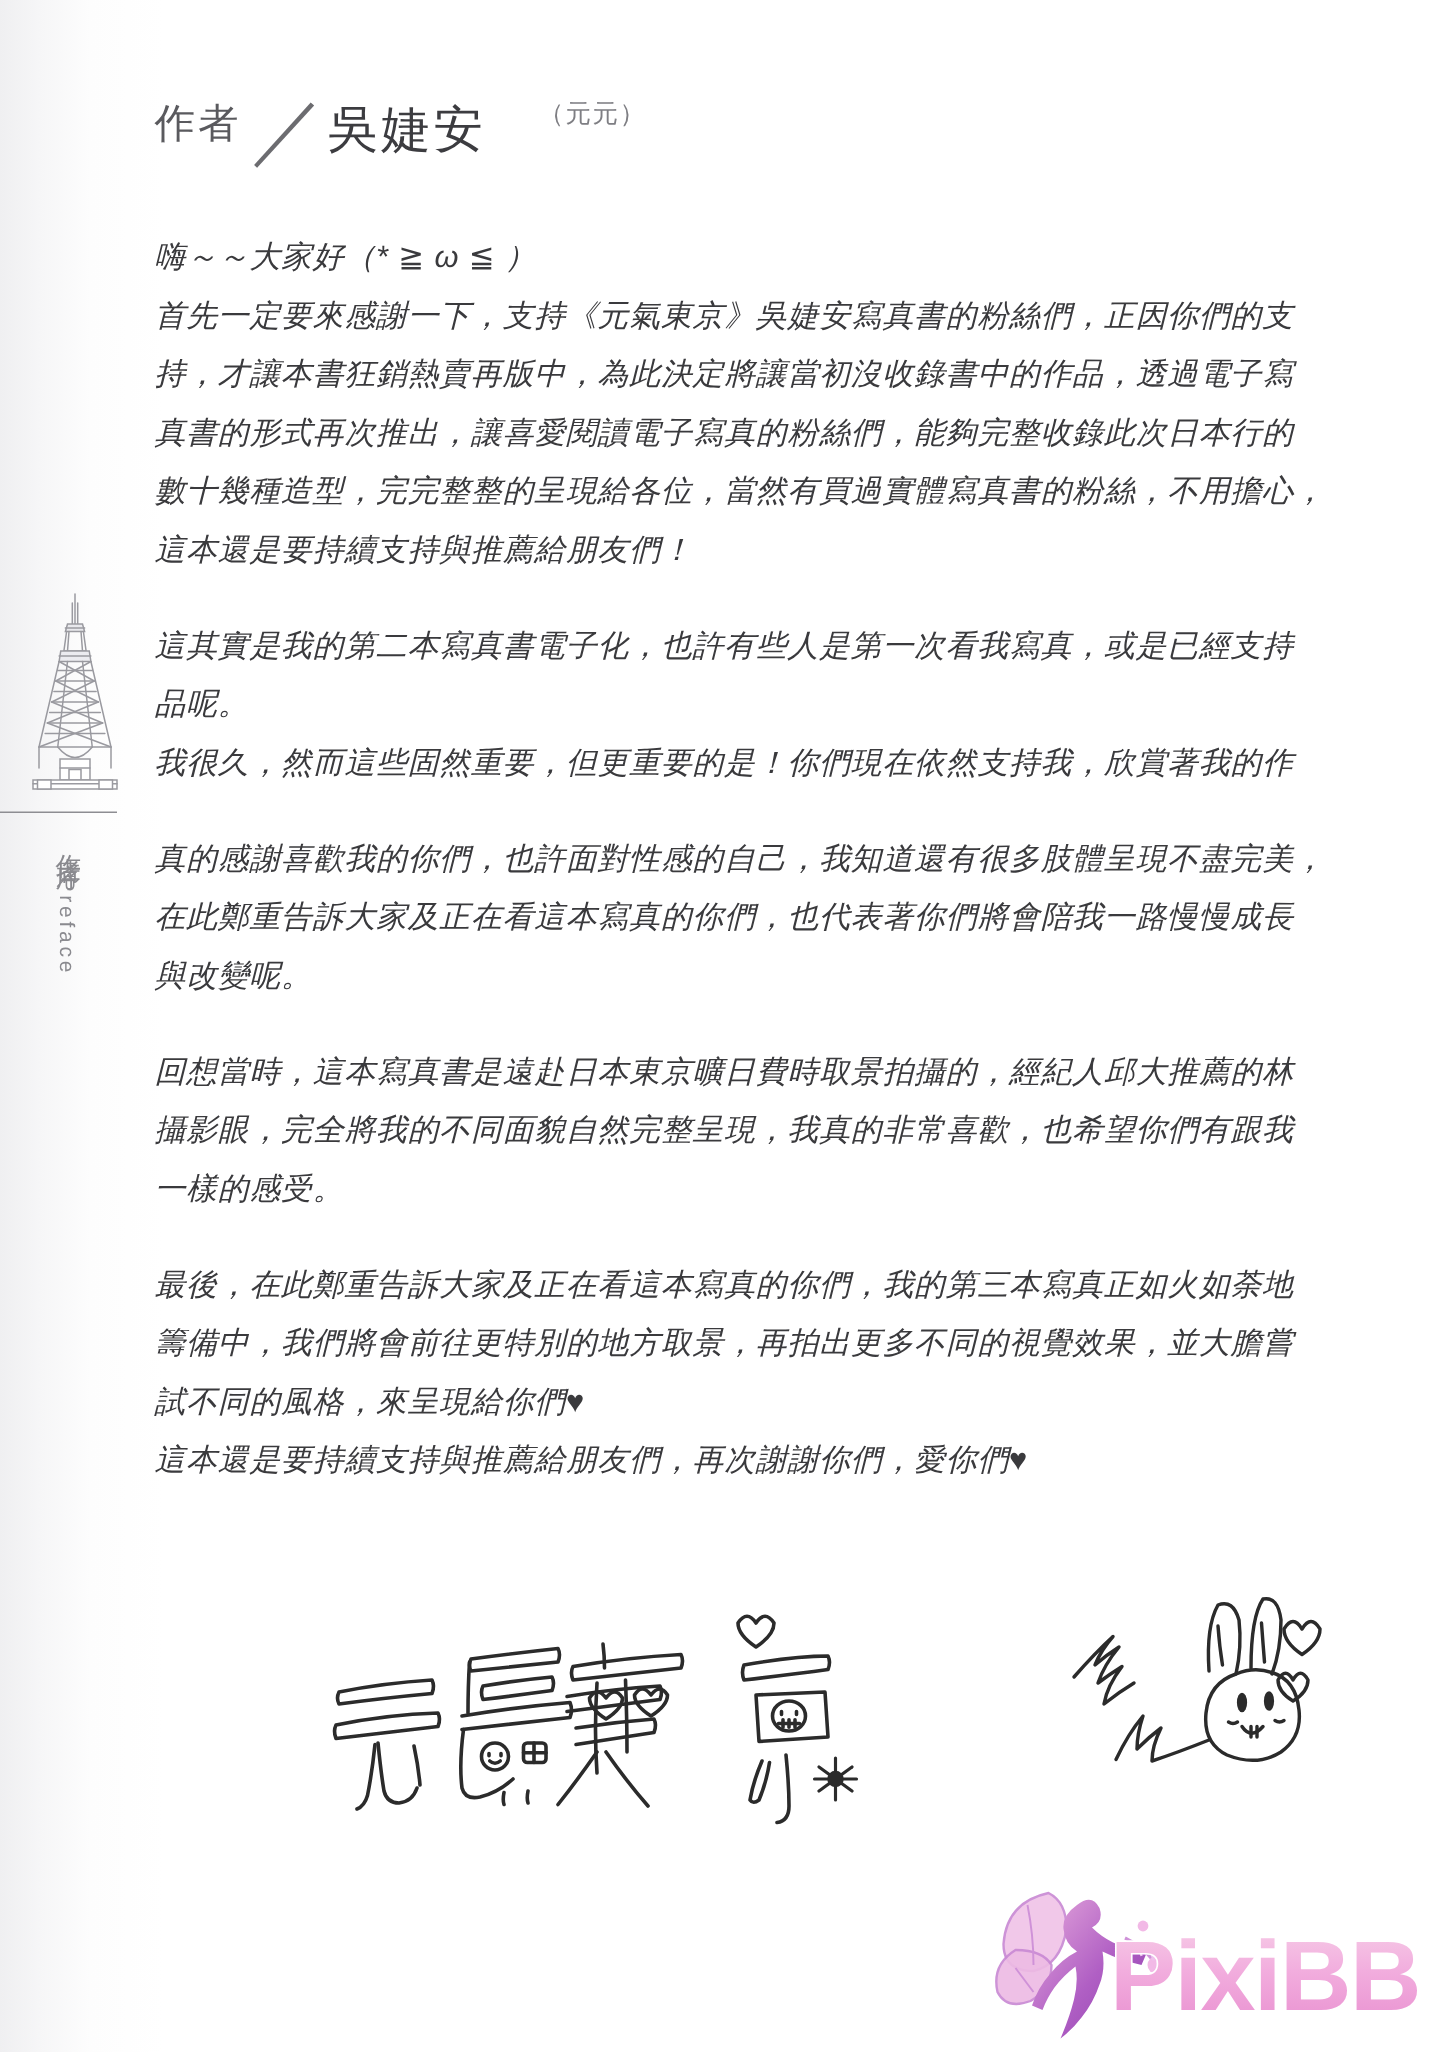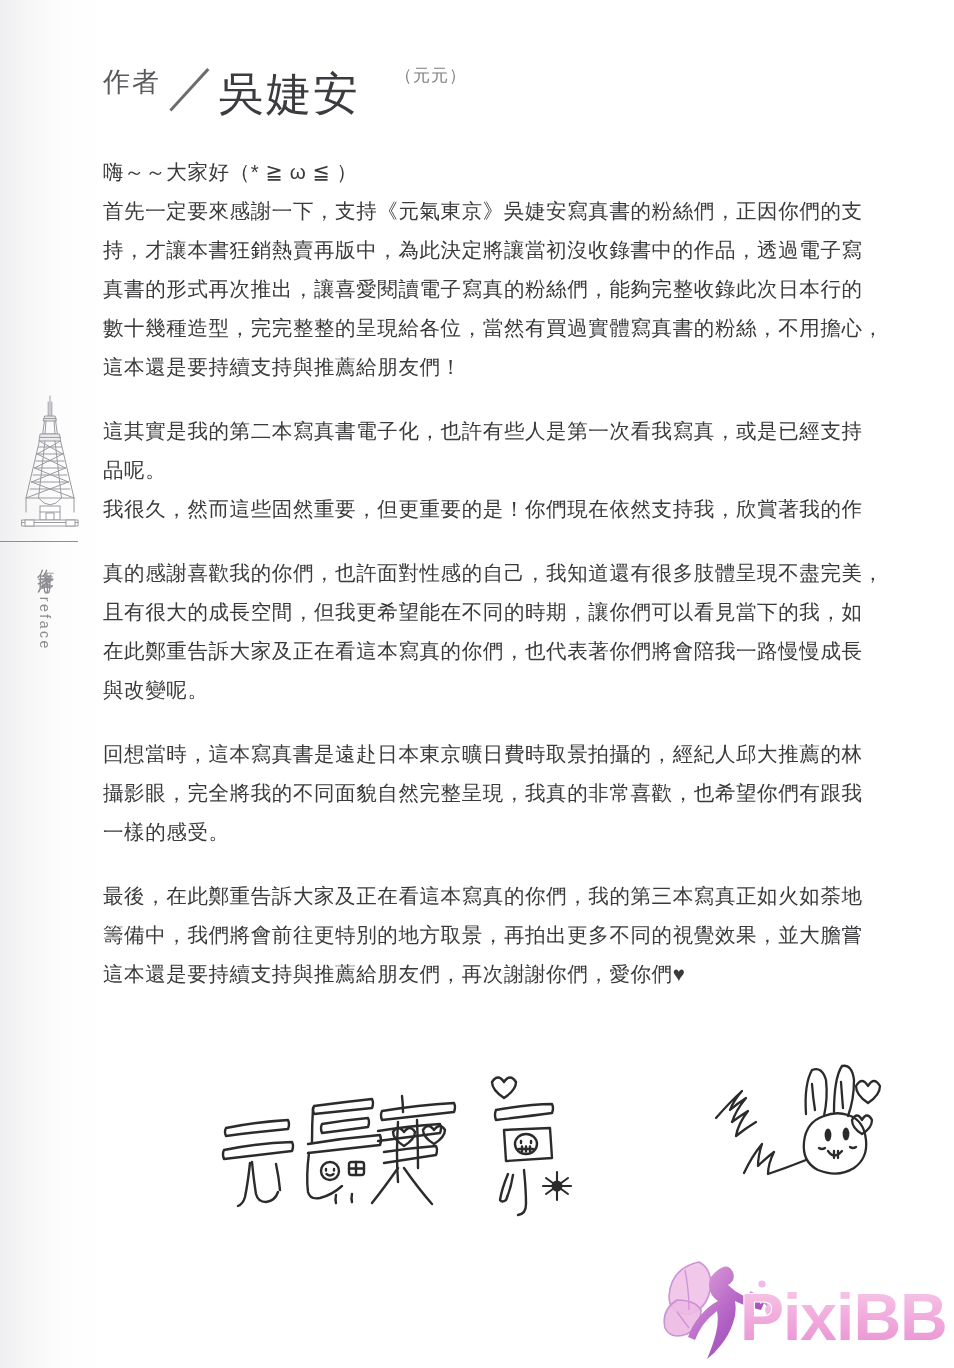--- a/index.html
+++ b/index.html
@@ -87,21 +87,21 @@
     padding-bottom: 9px;
   }
   .heading .slash {
     font-size: 50px;
     font-weight: 200;
     color: #6c6c70;
     padding: 0 2px 0 6px;
     line-height: 0.9;
   }
   .heading .name {
-    font-size: 45px;
+    font-size: 33px;
     letter-spacing: 2px;
     color: #3c3c40;
     padding-bottom: 2px;
   }
   .heading .alias {
     font-size: 17px;
     letter-spacing: 1px;
     color: #7e7e83;
     padding: 0 0 8px 7px;
     margin-left: 28px;
@@ -117,21 +117,21 @@
     font-size: 20.5px;
     line-height: 39px;
     letter-spacing: 0.6px;
     text-align: justify;
     text-justify: inter-character;
   }
   .body-copy p {
     margin: 0 0 25px 0;
   }
   .body-copy p:last-child { margin-bottom: 0; }
-  .body-copy .ln { display: block; }
+  .body-copy .ln { display: block; font-style: italic; }
 
   
   .logo-doodle {
     position: absolute;
     left: 212px;
     top: 1058px;
     width: 390px;
     height: 185px;
   }
   .bunny-doodle {
@@ -234,32 +234,32 @@
         <span class="ln">數十幾種造型，完完整整的呈現給各位，當然有買過實體寫真書的粉絲，不用擔心，</span>
         <span class="ln">這本還是要持續支持與推薦給朋友們！</span>
       </p>
       <p>
         <span class="ln">這其實是我的第二本寫真書電子化，也許有些人是第一次看我寫真，或是已經支持</span>
         <span class="ln">品呢。</span>
         <span class="ln">我很久，然而這些固然重要，但更重要的是！你們現在依然支持我，欣賞著我的作</span>
       </p>
       <p>
         <span class="ln">真的感謝喜歡我的你們，也許面對性感的自己，我知道還有很多肢體呈現不盡完美，</span>
-        <span class="ln">且有很大的成長空間，但我更希望能在不同的時期，讓你們可以看見當下的我，如</span>
         <span class="ln">在此鄭重告訴大家及正在看這本寫真的你們，也代表著你們將會陪我一路慢慢成長</span>
         <span class="ln">與改變呢。</span>
       </p>
       <p>
         <span class="ln">回想當時，這本寫真書是遠赴日本東京曠日費時取景拍攝的，經紀人邱大推薦的林</span>
         <span class="ln">攝影眼，完全將我的不同面貌自然完整呈現，我真的非常喜歡，也希望你們有跟我</span>
         <span class="ln">一樣的感受。</span>
       </p>
       <p>
         <span class="ln">最後，在此鄭重告訴大家及正在看這本寫真的你們，我的第三本寫真正如火如荼地</span>
         <span class="ln">籌備中，我們將會前往更特別的地方取景，再拍出更多不同的視覺效果，並大膽嘗</span>
+        <span class="ln">試不同的風格，來呈現給你們♥</span>
         <span class="ln">這本還是要持續支持與推薦給朋友們，再次謝謝你們，愛你們♥</span>
       </p>
     </div>
 
   <svg class="logo-doodle" viewBox="0 0 390 185">
     <g fill="none" stroke="#2b2b2b" stroke-width="2.4" stroke-linecap="round" stroke-linejoin="round">
 
       <path d="M14 70 Q44 64 76 62 Q78 66 76 71 Q44 74 14 78 Q12 74 14 70 Z"></path>
       <path d="M12 92 Q46 85 80 84 Q82 88 80 93 Q46 97 12 101 Q10 96 12 92 Z"></path>
       <path d="M38 105 Q36 124 33 139 Q31 146 26 148"></path>

